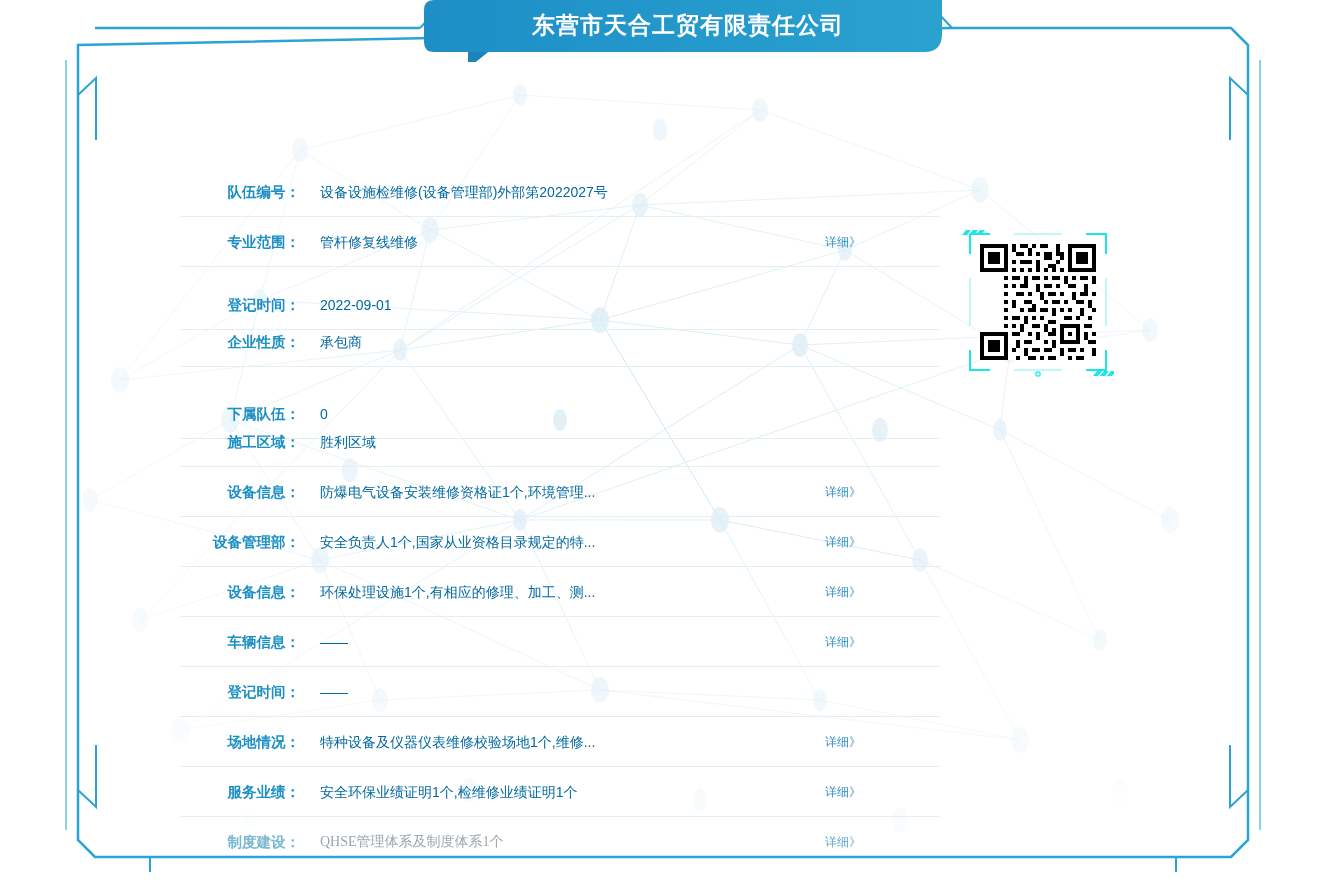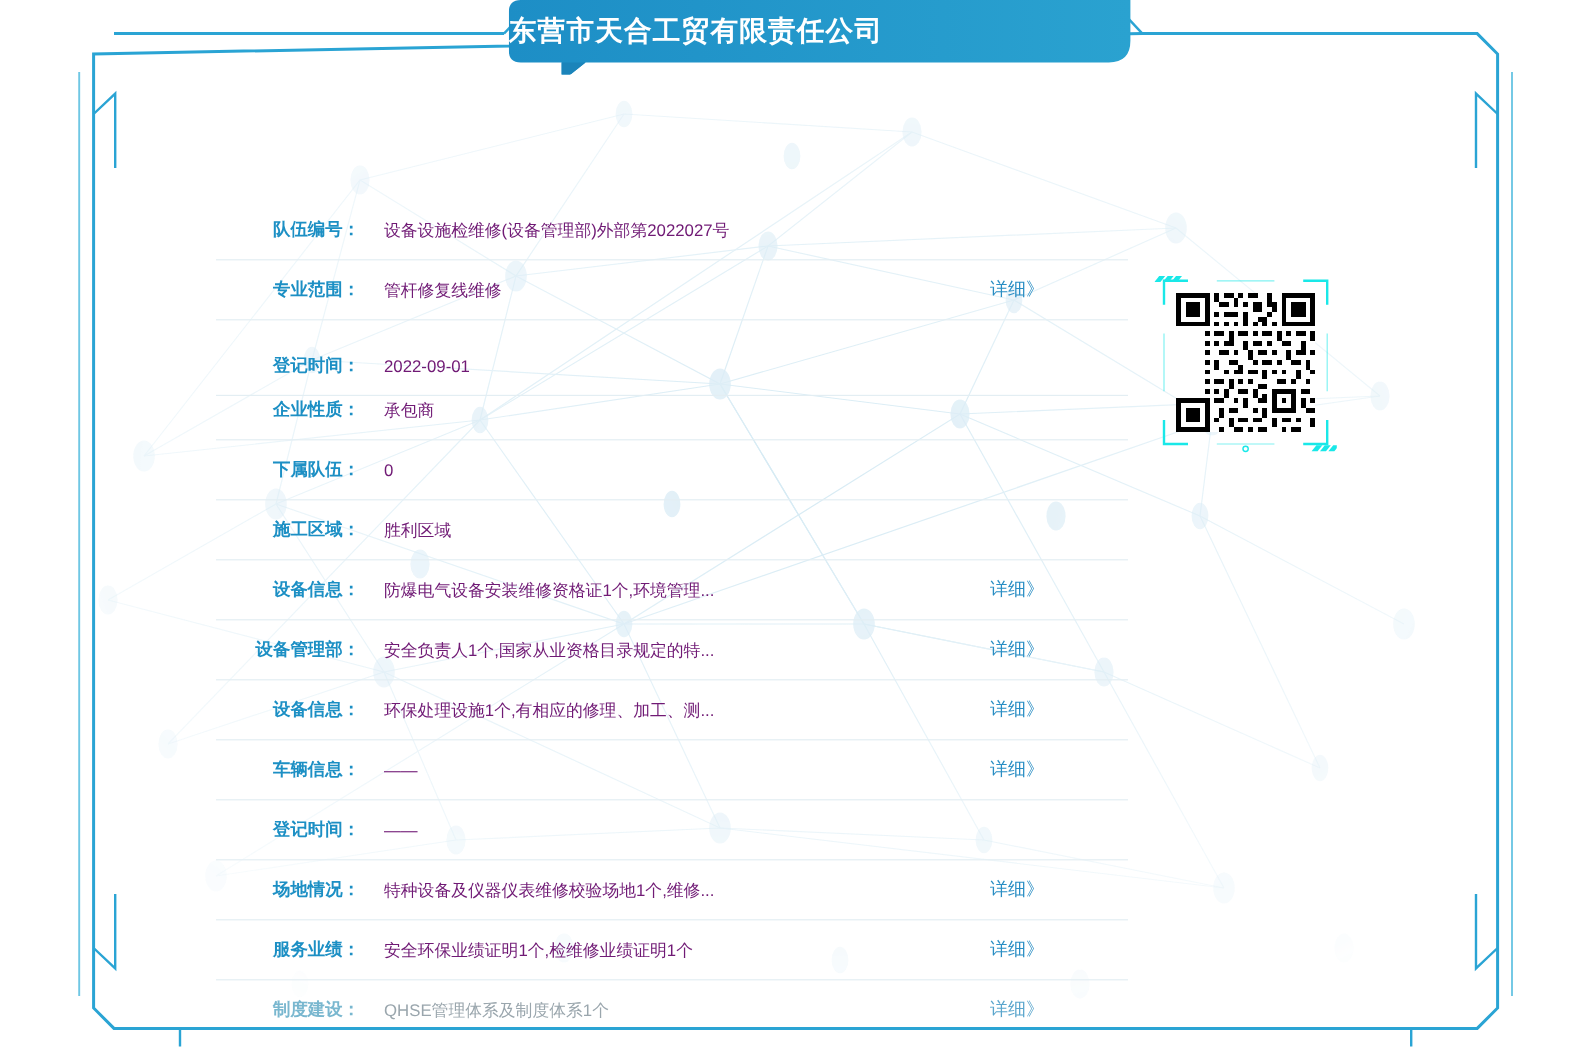--- a/index.html
+++ b/index.html
@@ -51,20 +51,21 @@
     left: 0;
     top: 0;
   }
   .title-text {
     position: absolute;
     left: 0;
     top: 0;
     width: 528px;
     height: 50px;
     line-height: 50px;
+    text-align: center;
     color: #ffffff;
     font-size: 23px;
     font-weight: bold;
     letter-spacing: 1px;
     white-space: nowrap;
   }
 
   
   .content {
     position: absolute;
@@ -92,35 +93,35 @@
     font-size: 14.5px;
     font-weight: bold;
     white-space: nowrap;
   }
   .field-value {
     position: absolute;
     left: 140px;
     top: 0;
     height: 50px;
     line-height: 50px;
-    color: #701a75;
+    color: #0369a1;
     font-size: 14px;
     white-space: nowrap;
   }
   .field-row.dim .field-label { color: #79b7cf; }
-  .field-row.dim .field-value { color: #9aa6ad; }
+  .field-row.dim .field-value { color: #9aa6ad; font-family: Liberation Serif, serif; }
 
   .detail-link {
     position: absolute;
     left: 645px;
     top: 0;
     height: 50px;
     line-height: 50px;
     color: #2a8ec4;
-    font-size: 15px;
+    font-size: 12px;
     cursor: pointer;
     white-space: nowrap;
     font-family: Liberation Serif, serif;
   }
   .field-row.dim .detail-link { color: #5ba6cd; }
 
   .divider {
     position: absolute;
     left: 0;
     bottom: 0;
@@ -280,21 +281,21 @@
     <div class="field-value">2022-09-01</div>
     <div class="divider"></div>
   </div>
 
   <div class="field-row" style="top:317px">
     <div class="field-label">企业性质：</div>
     <div class="field-value">承包商</div>
     <div class="divider"></div>
   </div>
 
-  <div class="field-row" style="top:367px">
+  <div class="field-row" style="top:389px">
     <div class="field-label">下属队伍：</div>
     <div class="field-value">0</div>
     <div class="divider"></div>
   </div>
 
   <div class="field-row" style="top:417px">
     <div class="field-label">施工区域：</div>
     <div class="field-value">胜利区域</div>
     <div class="divider"></div>
   </div>

